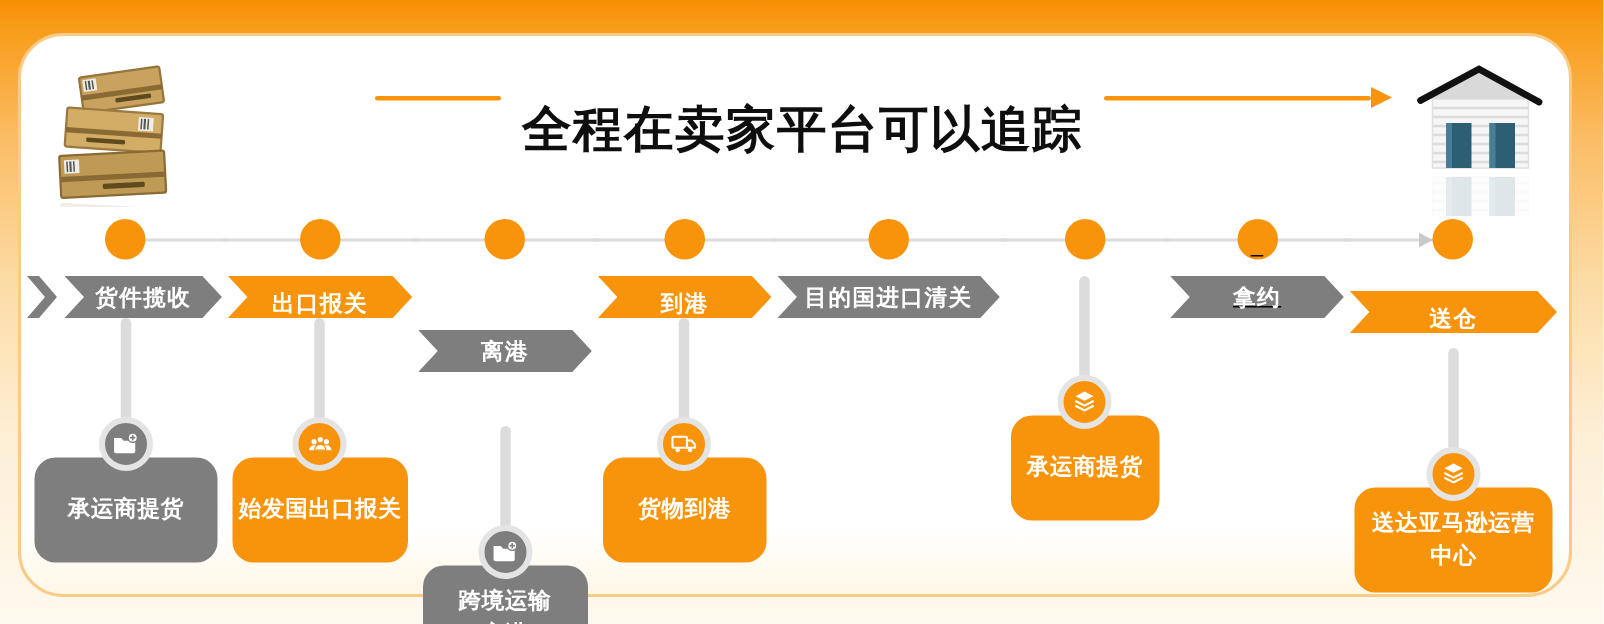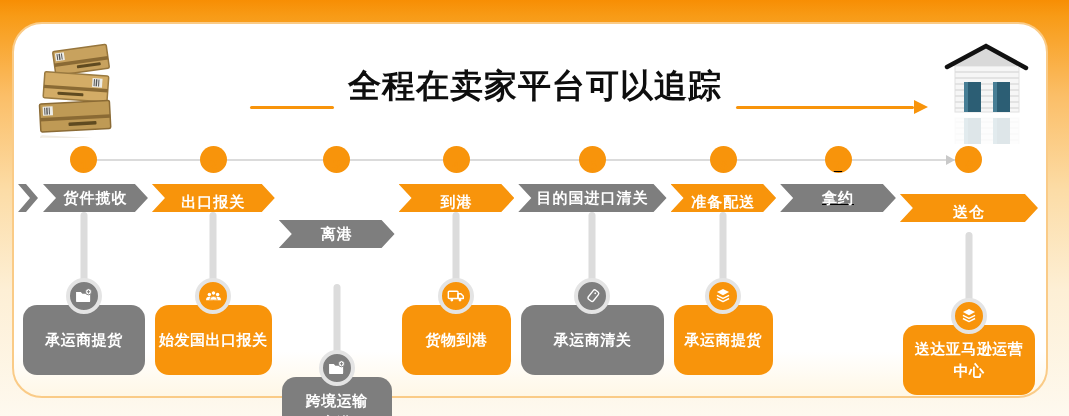--- a/index.html
+++ b/index.html
@@ -10,21 +10,21 @@
   }
   .frame{
     position:absolute;left:12px;top:22px;width:1036px;height:376px;box-sizing:border-box;
     background:linear-gradient(180deg,#FFFFFF 88%,#FFF7E6 100%);
     border:2px solid #FACB87;border-radius:30px;
   }
   
   .header{position:absolute;left:18px;top:8px;right:12px;height:108px;display:flex;align-items:center;}
   .boxes-wrap{flex:none;width:100px;height:104px;}
   .house-wrap{flex:none;width:96px;height:104px;padding-top:6px;box-sizing:border-box;}
-  .title-zone{flex:1;display:flex;align-items:flex-end;min-width:0;padding:0 6px;}
+  .title-zone{flex:1;display:flex;align-items:flex-start;min-width:0;padding:0 6px;}
   .tz-side{flex:1;display:flex;align-items:center;min-width:0;}
   .tz-side.left{justify-content:flex-end;}
   .tline{height:3px;background:#F8940B;border-radius:2px;}
   .tline.l{width:84px;margin-right:14px;}
   .rline{position:relative;flex:1;height:3px;background:#F8940B;border-radius:2px;margin-left:14px;margin-right:18px;}
   .rline::after{
     content:"";position:absolute;right:-14px;top:50%;margin-top:-7px;
     border-left:14px solid #F8940B;border-top:7px solid transparent;border-bottom:7px solid transparent;
   }
   .main-title{flex:none;font-size:33px;font-weight:900;color:#0e0e0e;letter-spacing:1px;white-space:nowrap;}
@@ -263,45 +263,25 @@
       <div class="ncircle orange-bg">
         <span>5</span>
       </div>
     </div>
     <div class="arow">
 
       <div class="seg gray-bg">
         <span class="seg-label">目的国进口清关</span>
       </div>
     </div>
-    <div class="below">
-      <div class="vline"></div>
-      <div class="icircle gray-bg">
-            <svg viewBox="0 0 24 24" width="19" height="19">
-              <g transform="rotate(38 12 12)">
-                <rect x="8.1" y="3.2" width="8.2" height="14.6" rx="2.3" fill="none" stroke="#fff" stroke-width="1.7"></rect>
-                <circle cx="12.2" cy="6.6" r="1.15" fill="#fff"></circle>
-              </g>
-            </svg>
-          </div>
-      <div class="dcard gray-bg">
-        <span class="card-label">承运商清关</span>
-      </div>
-    </div>
   </div>
       <div class="step">
     <div class="crow">
       <div class="ncircle orange-bg">
         <span>6</span>
-      </div>
-    </div>
-    <div class="arow">
-
-      <div class="seg orange-bg">
-        <span class="seg-label">准备配送</span>
       </div>
     </div>
     <div class="below">
       <div class="vline"></div>
       <div class="icircle orange-bg">
             <svg viewBox="0 0 24 24" width="20" height="20">
               <path d="M12 3.6l7.3 3.7L12 11 4.7 7.3Z" fill="#fff"></path>
               <path d="M4.7 11.2 12 14.9l7.3-3.7" fill="none" stroke="#fff" stroke-width="1.7" stroke-linejoin="round"></path>
               <path d="M4.7 15 12 18.7 19.3 15" fill="none" stroke="#fff" stroke-width="1.7" stroke-linejoin="round"></path>
             </svg>

